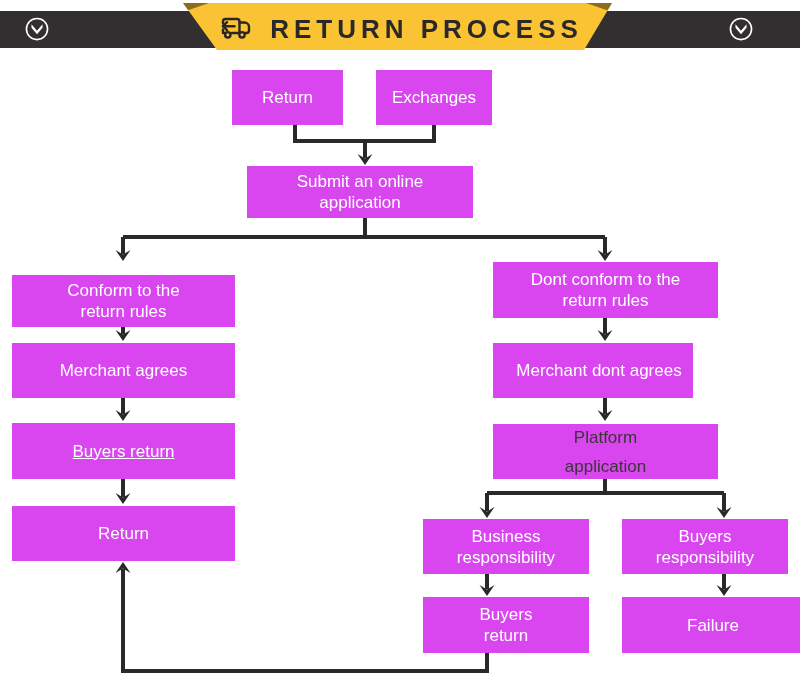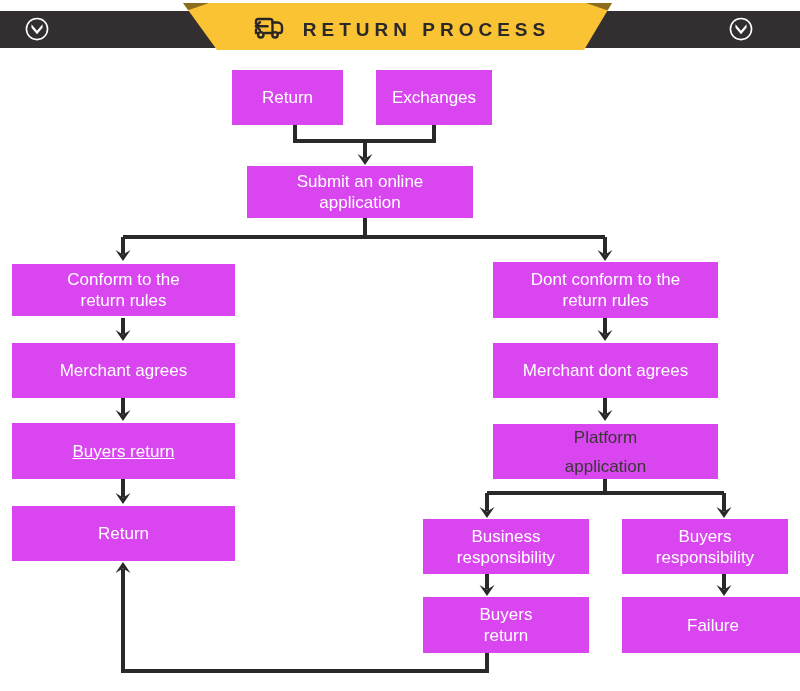--- a/index.html
+++ b/index.html
@@ -19,21 +19,21 @@
     clip-path:polygon(183px 0, 612px 0, 584px 47px, 217px 47px);
   }
   .fold{position:absolute;top:0;width:26px;height:9px;background:#8C6D1F;}
   .fold.left{left:183px;-webkit-clip-path:polygon(0 0,100% 0,0 100%);clip-path:polygon(0 0,100% 0,0 100%);}
   .fold.right{left:586px;-webkit-clip-path:polygon(0 0,100% 0,100% 100%);clip-path:polygon(0 0,100% 0,100% 100%);}
   .ribbon-content{
     position:absolute;left:0;top:0;right:0;bottom:0;
     display:flex;align-items:center;justify-content:center;gap:17px;padding-top:6px;
   }
   .ribbon-title{
-    font-size:19px;font-weight:bold;letter-spacing:5px;color:#2B2829;white-space:nowrap;
+    font-size:26px;font-weight:bold;letter-spacing:5px;color:#2B2829;white-space:nowrap;
   }
   
   .connectors{position:absolute;left:0;top:0;}
   .node{
     position:absolute;background:#d946ef;color:#ffffff;
     display:flex;flex-direction:column;align-items:center;justify-content:center;
     text-align:center;font-size:17px;line-height:21px;
   }
   .node.dark-text{color:#3A3636;}
 </style>
@@ -134,35 +134,35 @@
 
   <div class="node" style="left:376px;top:70px;width:116px;height:55px;">
     <span>Exchanges</span>
   </div>
 
   <div class="node" style="left:247px;top:166px;width:226px;height:52px;">
     <span>Submit an online</span>
     <span>application</span>
   </div>
 
-  <div class="node" style="left:12px;top:264px;width:223px;height:52px;">
+  <div class="node" style="left:12px;top:275px;width:223px;height:52px;">
     <span>Conform to the</span>
     <span>return rules</span>
   </div>
 
   <div class="node" style="left:493px;top:262px;width:225px;height:56px;">
     <span>Dont conform to the</span>
     <span>return rules</span>
   </div>
 
   <div class="node" style="left:12px;top:343px;width:223px;height:55px;">
     <span>Merchant agrees</span>
   </div>
 
-  <div class="node" style="left:493px;top:343px;width:225px;height:55px;">
+  <div class="node" style="left:493px;top:343px;width:188px;height:55px;padding-left:12px;">
     <span>Merchant dont agrees</span>
   </div>
 
   <div class="node" style="left:12px;top:423px;width:223px;height:56px;text-decoration:underline;">
     <span>Buyers return</span>
   </div>
 
   <div class="node dark-text" style="left:493px;top:424px;width:225px;height:55px;gap:8px;">
     <span>Platform</span>
     <span>application</span>

